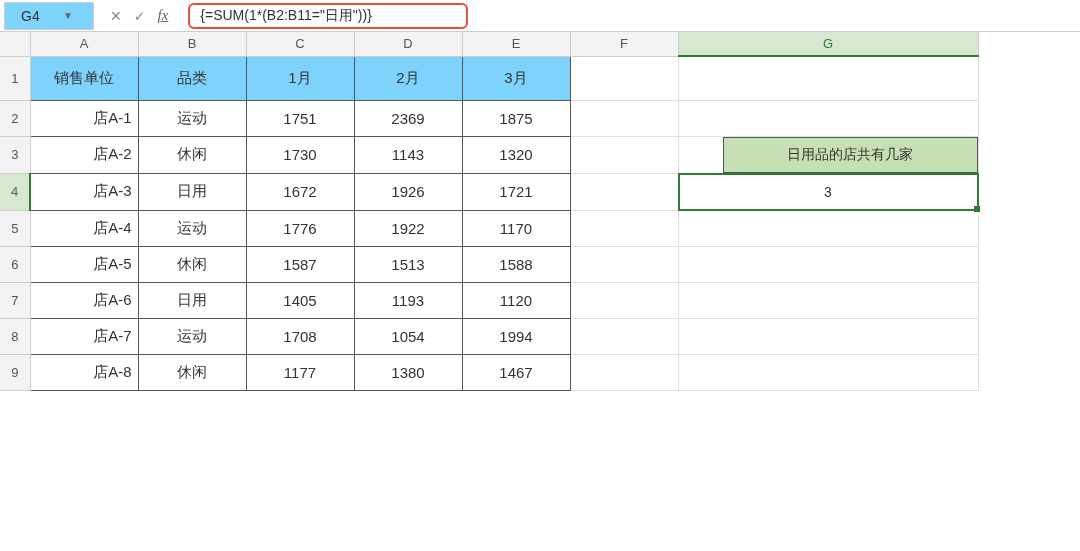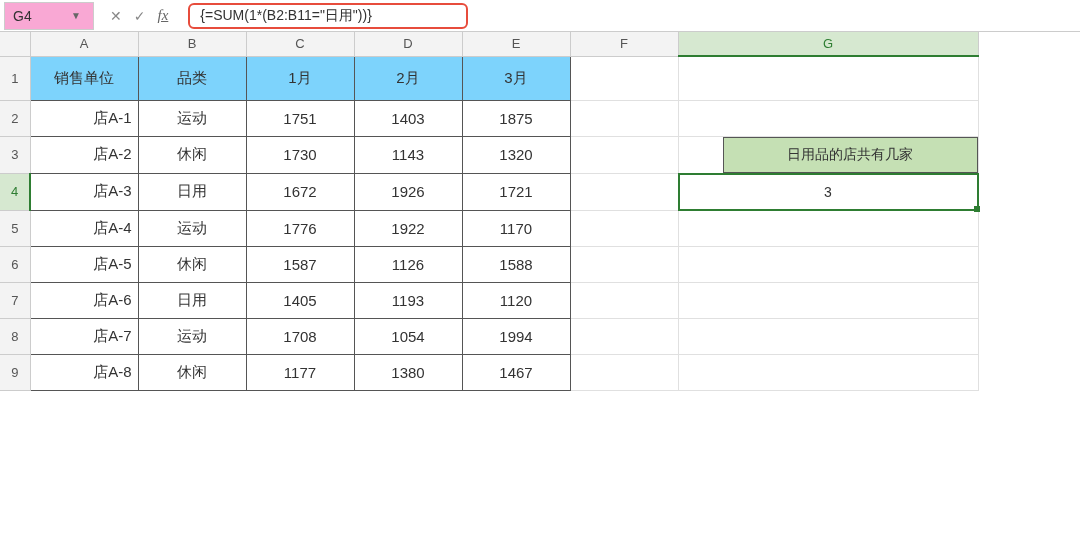--- a/index.html
+++ b/index.html
@@ -1,18 +1,18 @@
 <!DOCTYPE html>
 <html><head>
 <meta charset="utf-8">
 <style>
   * { box-sizing: border-box; margin: 0; padding: 0; }
   body { font-family: "Microsoft YaHei", Arial, sans-serif; background: #fff; color: #333; font-size: 14px; }
   .formula-bar { display: flex; align-items: center; height: 32px; border-bottom: 1px solid #ccc; }
-  .name-box { width: 90px; height: 28px; border: 1px solid #ccc; display: flex; align-items: center; padding: 0 8px; margin: 2px 4px; background: #f9a8d4; }
+  .name-box { width: 90px; height: 28px; border: 1px solid #ccc; display: flex; align-items: center; padding: 0 16px; margin: 2px 4px; background: #7dd3fc; }
   .name-box-dd { width: 18px; text-align: center; color: #666; font-size: 10px; margin-left: auto; }
   .fb-btns { display: flex; align-items: center; gap: 12px; padding: 0 12px; }
   .fb-btn { color: #888; font-size: 14px; cursor: pointer; }
   .fb-fx { font-style: italic; font-family: serif; font-size: 15px; color: #666; text-decoration: underline; }
   .formula-input { flex: 0 0 auto; min-width: 280px; height: 26px; border: 2px solid #e74c3c; border-radius: 6px; display: flex; align-items: center; padding: 0 10px; margin-left: 8px; background: #fff; }
   .grid-wrap { position: relative; }
   table.grid { border-collapse: collapse; table-layout: fixed; }
   .grid th.corner { width: 30px; height: 24px; background: #f3f3f3; border: 1px solid #ccc; border-top: none; border-left: none; }
   .grid th.colh { height: 24px; background: #f3f3f3; border: 1px solid #ccc; border-top: none; text-align: center; font-weight: normal; color: #555; font-size: 13px; }
   .grid th.colh.sel { background: #d6e8d0; border-bottom: 2px solid #2e7d32; color: #2e7d32; }
@@ -73,21 +73,21 @@
       <td class="cell">3月</td>
       <td class="cell" style="border:1px solid #e0e0e0;background:#fff"></td>
       <td class="cell" style="border:1px solid #e0e0e0;background:#fff"></td>
     </tr>
 
     <tr>
       <td class="rowh">2</td>
       <td class="cell left">店A-1</td>
       <td class="cell">运动</td>
       <td class="cell">1751</td>
-      <td class="cell">1403</td>
+      <td class="cell">2369</td>
       <td class="cell">1875</td>
       <td class="cell" style="border:1px solid #e0e0e0"></td>
       <td class="cell" style="border:1px solid #e0e0e0"></td>
     </tr>
     <tr>
       <td class="rowh">3</td>
       <td class="cell left">店A-2</td>
       <td class="cell">休闲</td>
       <td class="cell">1730</td>
       <td class="cell">1143</td>
@@ -122,21 +122,21 @@
       <td class="cell">1922</td>
       <td class="cell">1170</td>
       <td class="cell" style="border:1px solid #e0e0e0"></td>
       <td class="cell" style="border:1px solid #e0e0e0"></td>
     </tr>
     <tr>
       <td class="rowh">6</td>
       <td class="cell left">店A-5</td>
       <td class="cell">休闲</td>
       <td class="cell">1587</td>
-      <td class="cell">1126</td>
+      <td class="cell">1513</td>
       <td class="cell">1588</td>
       <td class="cell" style="border:1px solid #e0e0e0"></td>
       <td class="cell" style="border:1px solid #e0e0e0"></td>
     </tr>
     <tr>
       <td class="rowh">7</td>
       <td class="cell left">店A-6</td>
       <td class="cell">日用</td>
       <td class="cell">1405</td>
       <td class="cell">1193</td>

